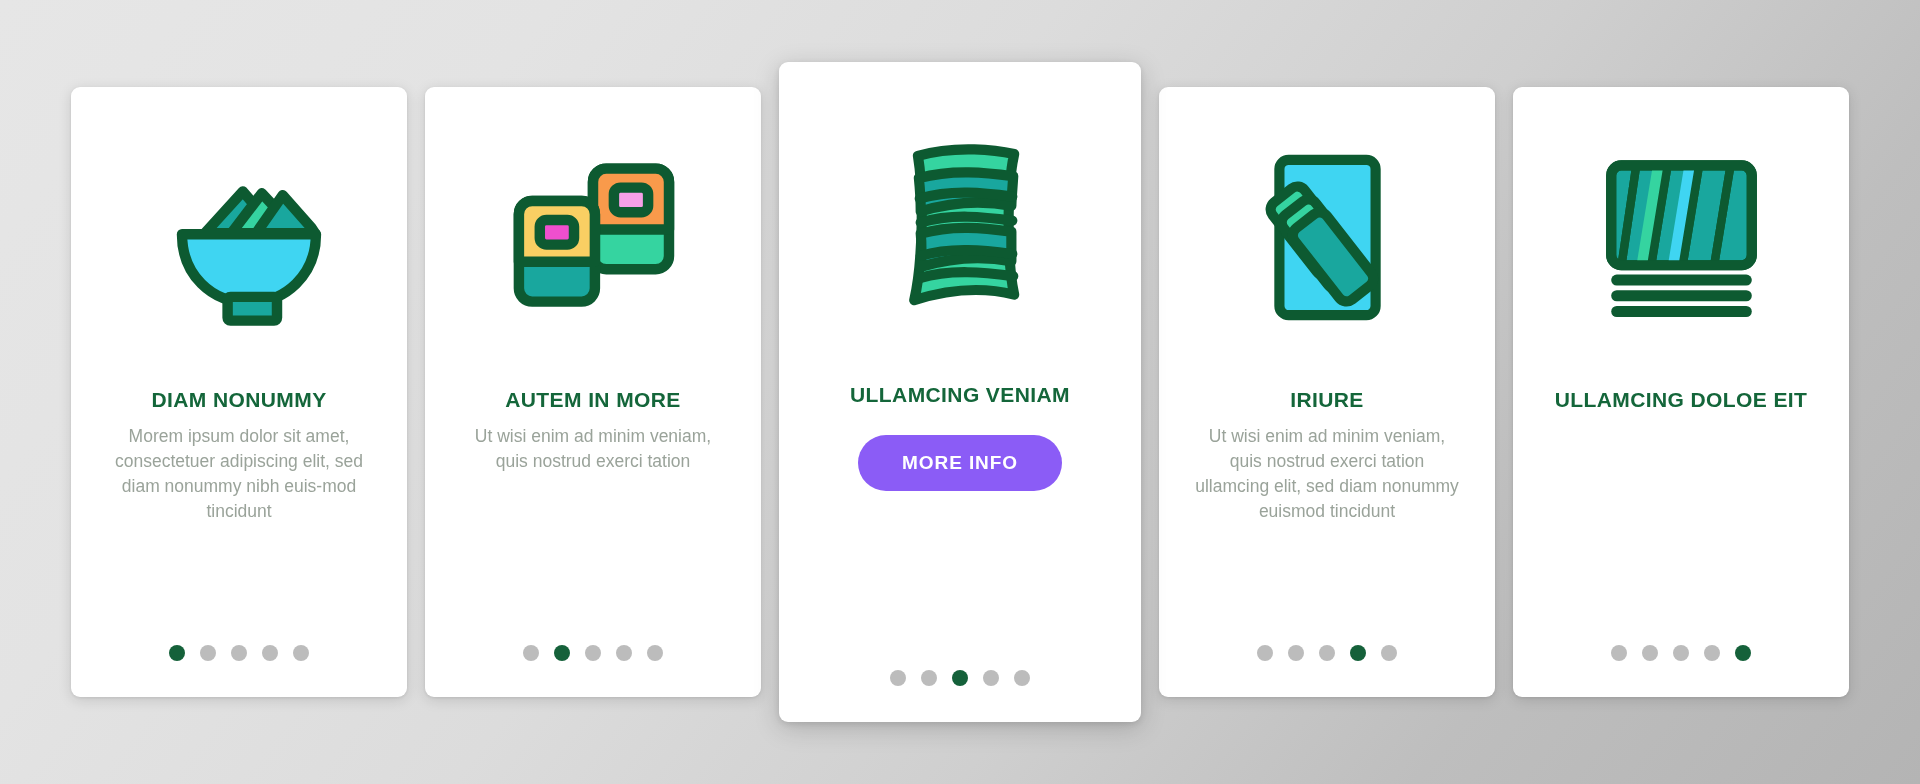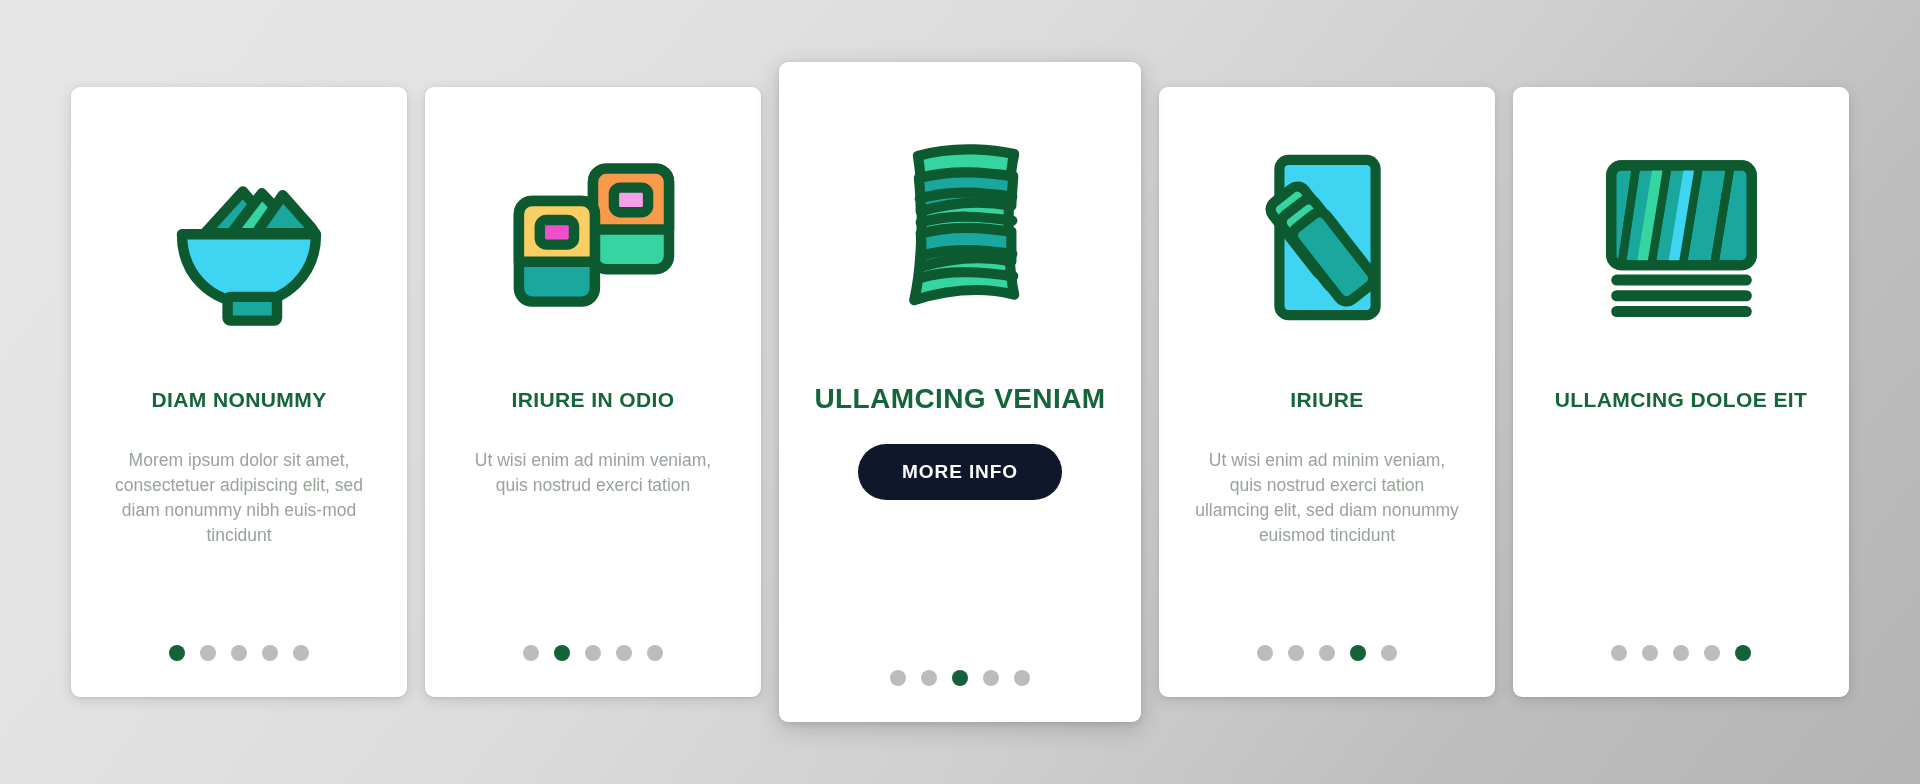--- a/index.html
+++ b/index.html
@@ -65,35 +65,35 @@
   .card.featured .icon-wrap { height: 320px; }
 
   .card-title {
     font-size: 21px;
     font-weight: bold;
     color: #14663a;
     letter-spacing: 0.4px;
     text-align: center;
     line-height: 1.2;
   }
-  .card.featured .card-title { font-size: 28px; }
+  .card.featured .card-title { font-size: 21px; }
 
   .card-body {
-    margin-top: 36px;
+    margin-top: 12px;
     font-size: 17.5px;
     color: #9aa39a;
     text-align: center;
     line-height: 1.42;
     max-width: 270px;
   }
   .card.featured .card-body { max-width: 252px; }
 
   .more-info-btn {
     margin-top: 28px;
-    background: #0f172a;
+    background: #8b5cf6;
     color: #ffffff;
     border: none;
     border-radius: 32px;
     font-family: "Liberation Sans", sans-serif;
     font-size: 19px;
     font-weight: bold;
     letter-spacing: 0.9px;
     padding: 17px 44px;
     cursor: pointer;
   }
@@ -148,21 +148,21 @@
     <g stroke="#0d5a31" stroke-width="11" stroke-linejoin="round">
       <rect x="100" y="28" width="80" height="106" rx="14" fill="#35d4a0"></rect>
       <path d="M114 28 h52 a14 14 0 0 1 14 14 v50 h-80 v-50 a14 14 0 0 1 14 -14 z" fill="#f99a4b"></path>
       <rect x="122" y="48" width="36" height="26" rx="7" fill="#f6a0e8"></rect>
       <rect x="22" y="62" width="80" height="106" rx="14" fill="#19a79e"></rect>
       <path d="M36 62 h52 a14 14 0 0 1 14 14 v50 h-80 v-50 a14 14 0 0 1 14 -14 z" fill="#f9cf63"></path>
       <rect x="44" y="82" width="36" height="26" rx="7" fill="#ef4fce"></rect>
     </g>
   </svg>
       </div>
-      <div class="card-title">IRIURE IN ODIO</div>
+      <div class="card-title">AUTEM IN MORE</div>
       <div class="card-body">Ut wisi enim ad minim veniam, quis nostrud exerci tation</div>
       <div class="dots">
         <span class="dot"></span>
         <span class="dot active"></span>
         <span class="dot"></span>
         <span class="dot"></span>
         <span class="dot"></span>
       </div>
     </div>
     <div class="card featured">

